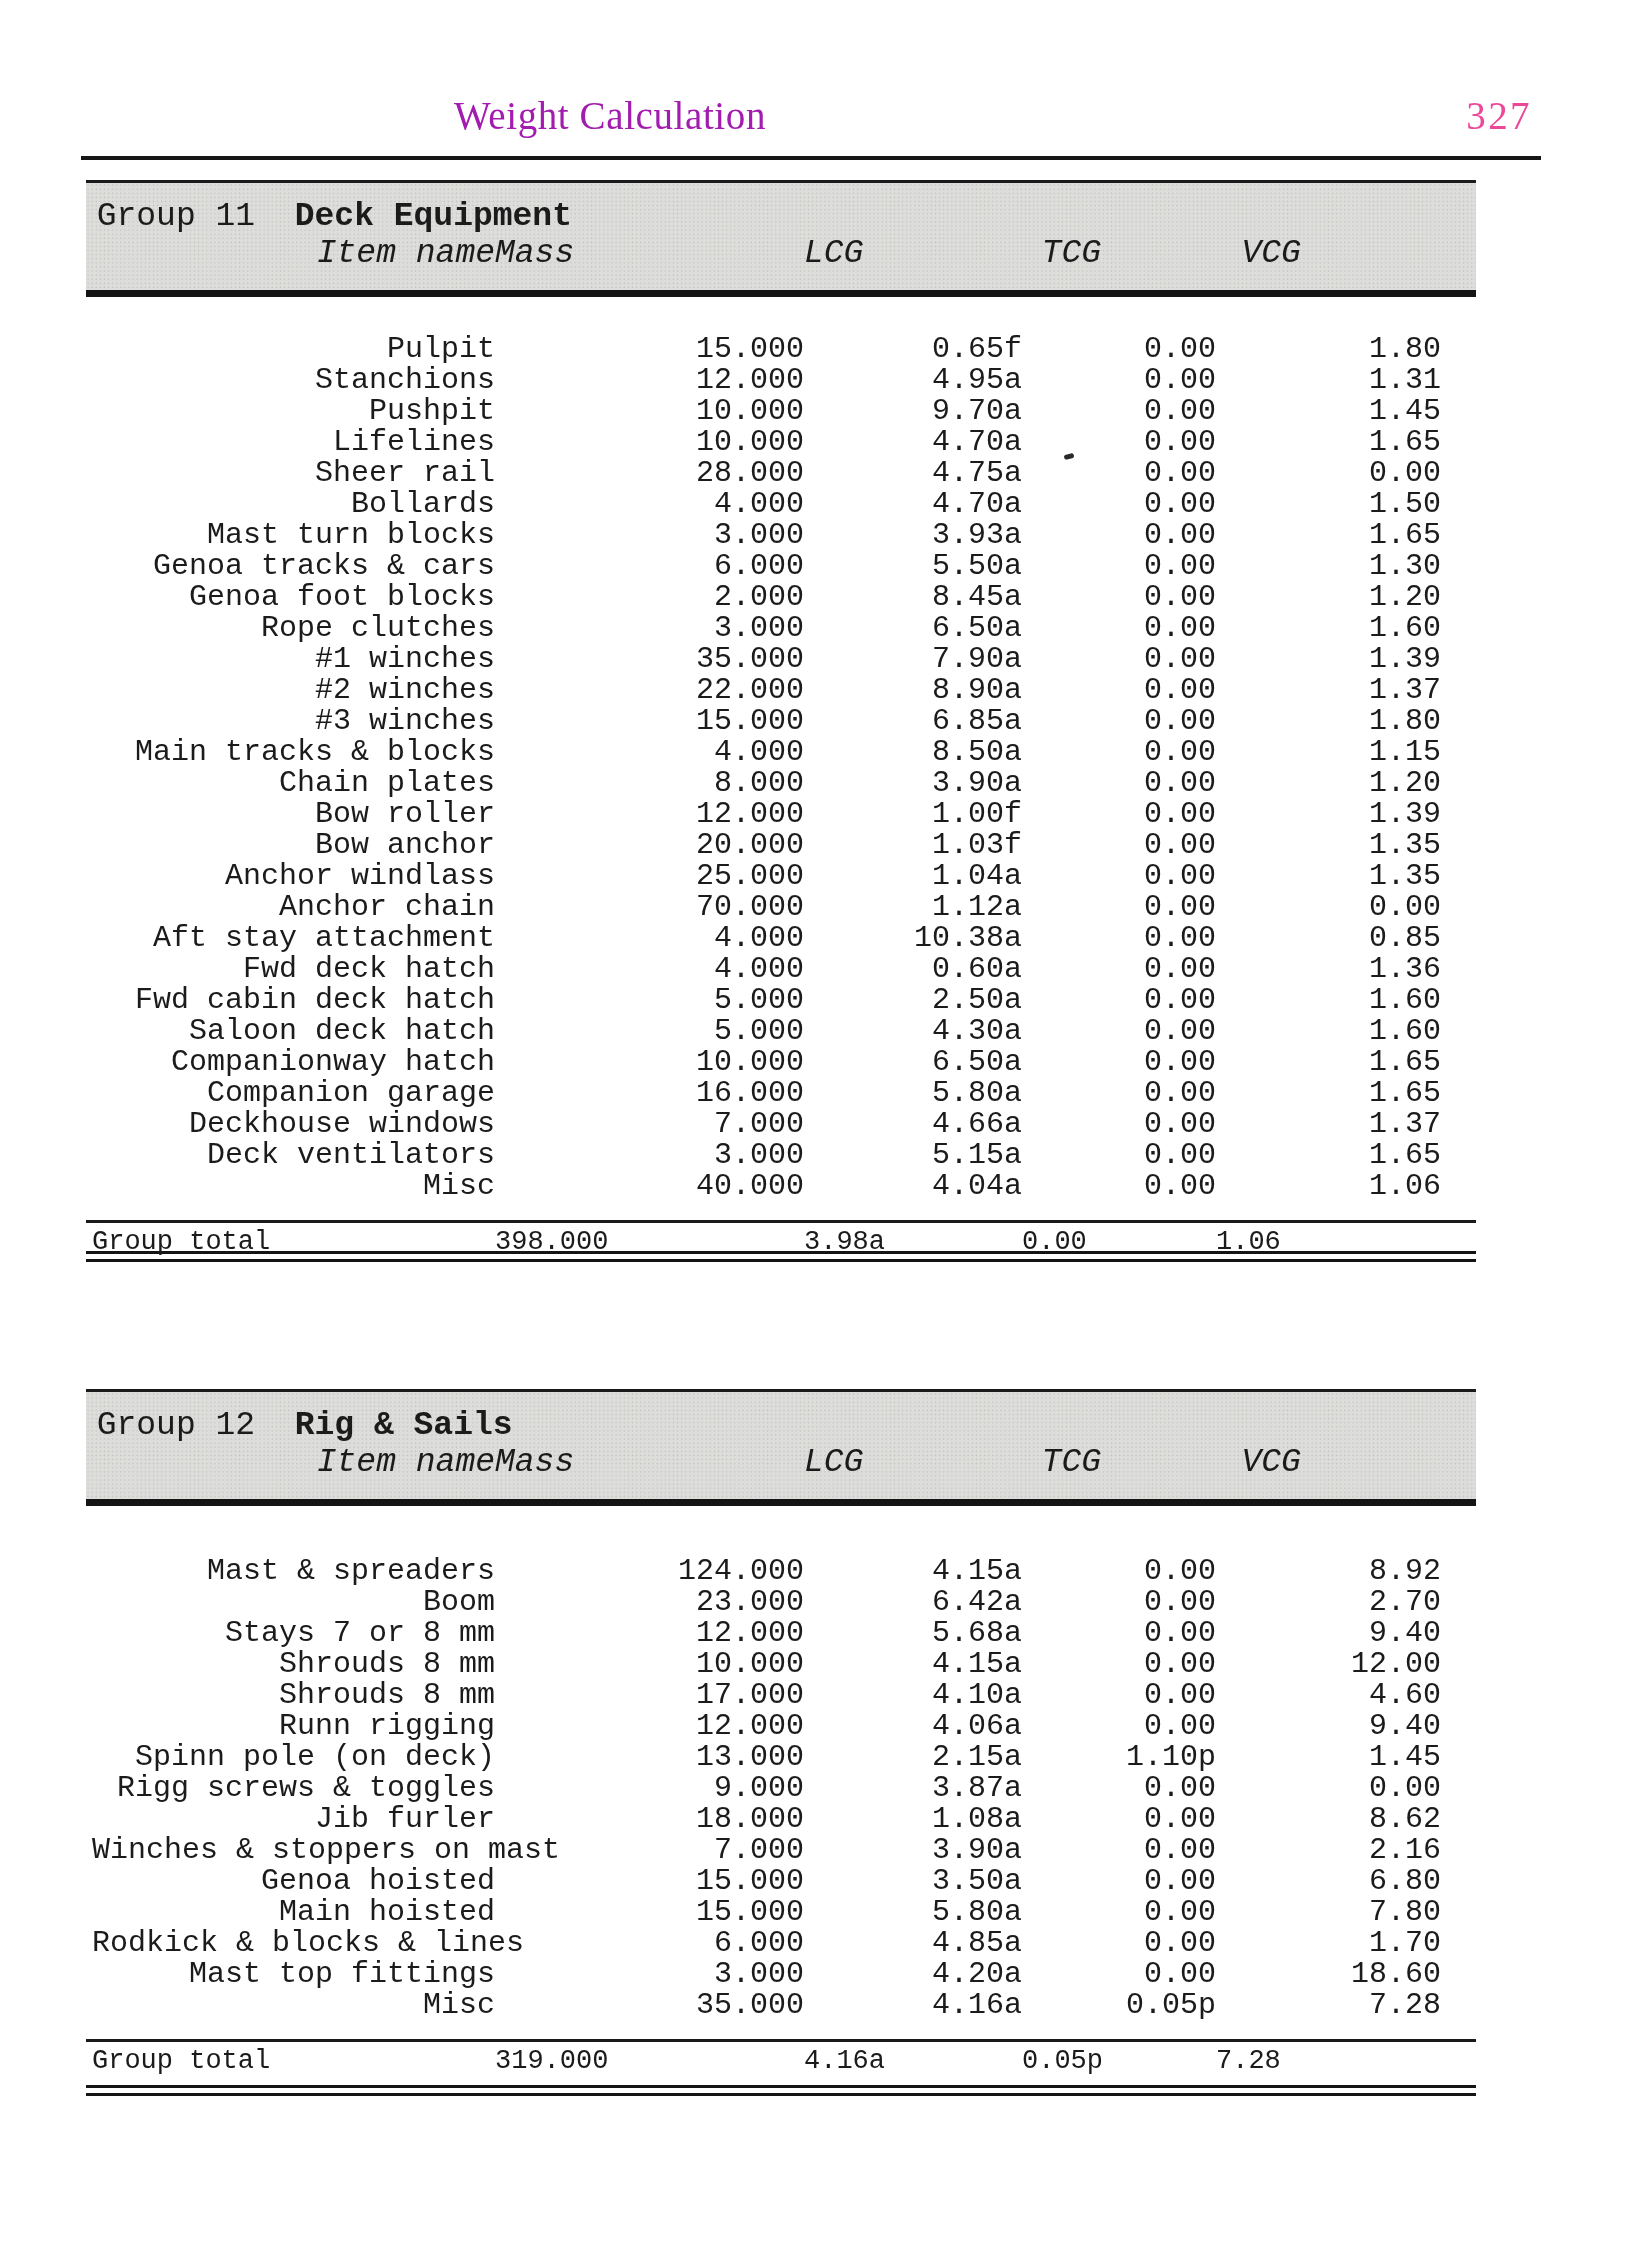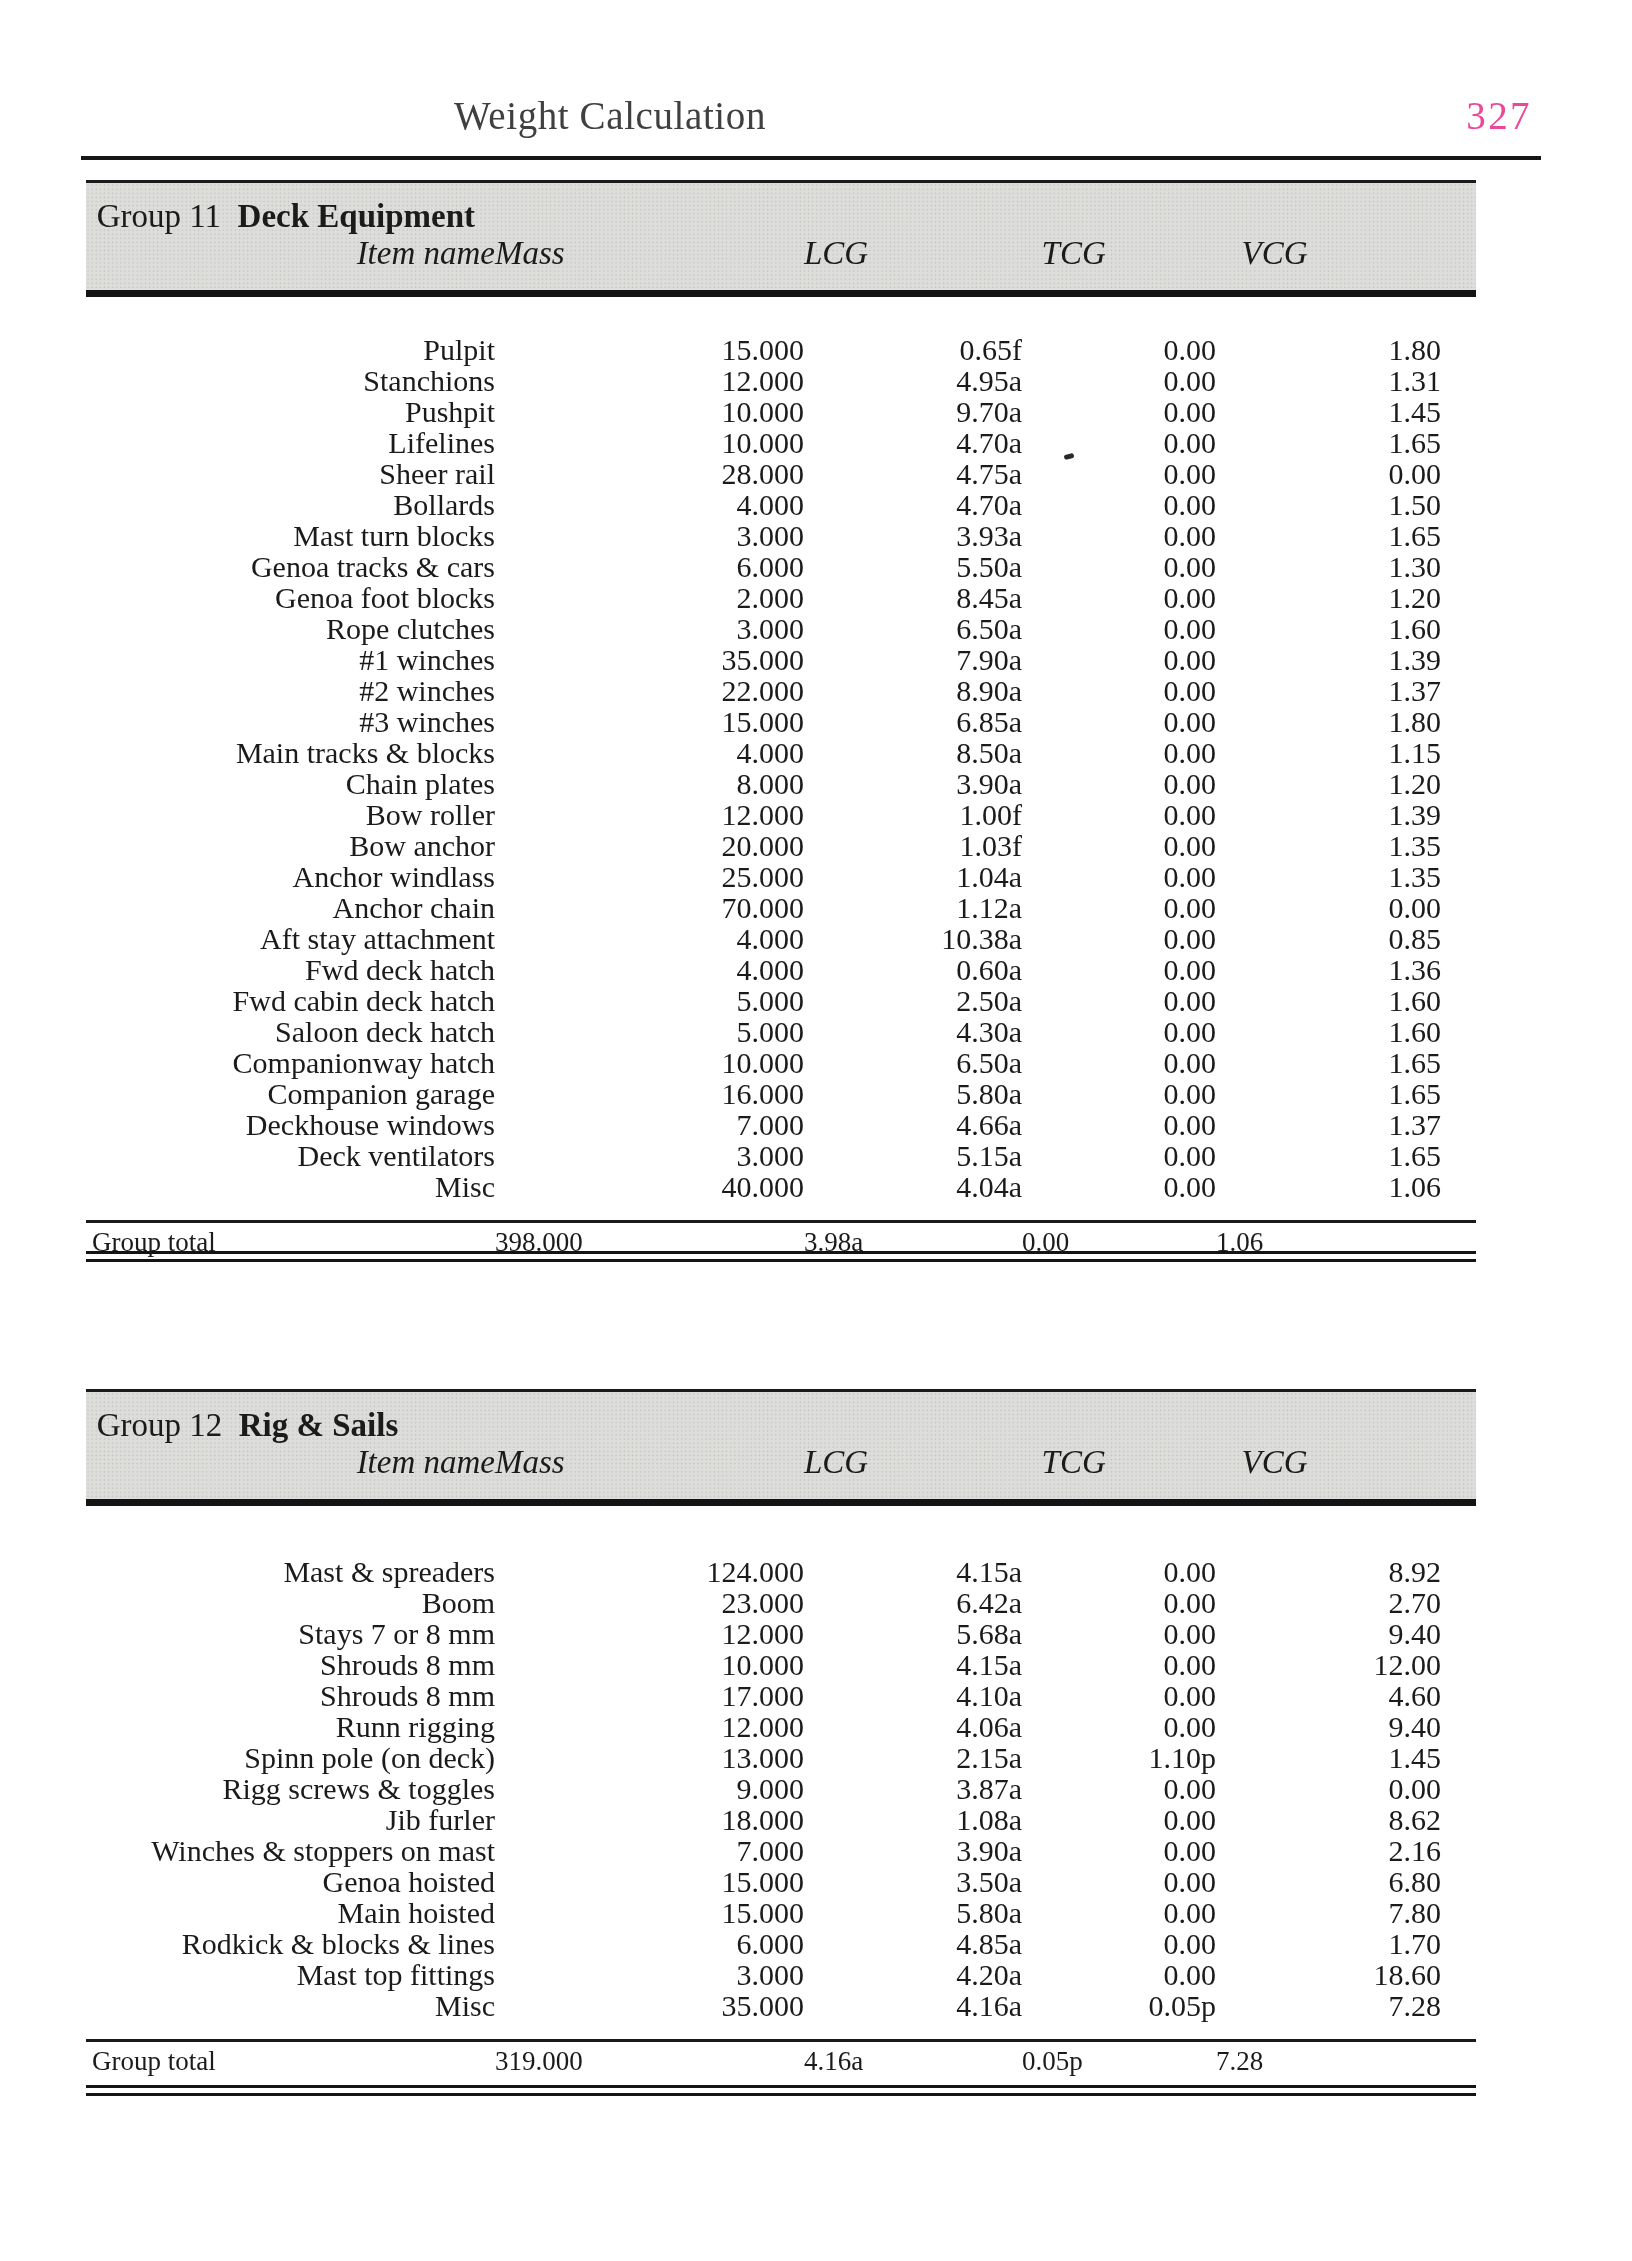--- a/index.html
+++ b/index.html
@@ -8,33 +8,33 @@
     width:1633px;height:2261px;
     background:#ffffff;
     font-family:"Liberation Serif","DejaVu Serif",serif;
     color:#1b1b1b;
     overflow:hidden;
   }
   
   .page-title{
     position:absolute;left:454px;top:92px;
     font-size:39px;line-height:47px;letter-spacing:0.6px;
-    color:#404040;
+    color:#a21caf;
   }
   .page-number{
     position:absolute;right:101px;top:92px;
     font-size:39px;line-height:47px;letter-spacing:2.4px;
     color:#ec4899;
   }
   .header-rule{
     position:absolute;left:81px;top:156px;
     width:1460px;height:3.6px;background:#161616;
   }
   
-  .wtable{position:absolute;left:86px;width:1390px;}
+  .wtable{position:absolute;left:86px;width:1390px;font-family:Liberation Mono, monospace;}
   .t1{top:180px;}
   .t2{top:1389px;}
   .band-topline{height:3px;background:#1a1a1a;}
   .band{
     background-color:#dddddb;
     background-image:radial-gradient(#c2c2be 0.7px, rgba(0,0,0,0) 0.9px);
     background-size:4.1px 4.1px;
     padding:15.4px 0 18px 0;
   }
   .band-botline{height:6.5px;background:#141414;}

